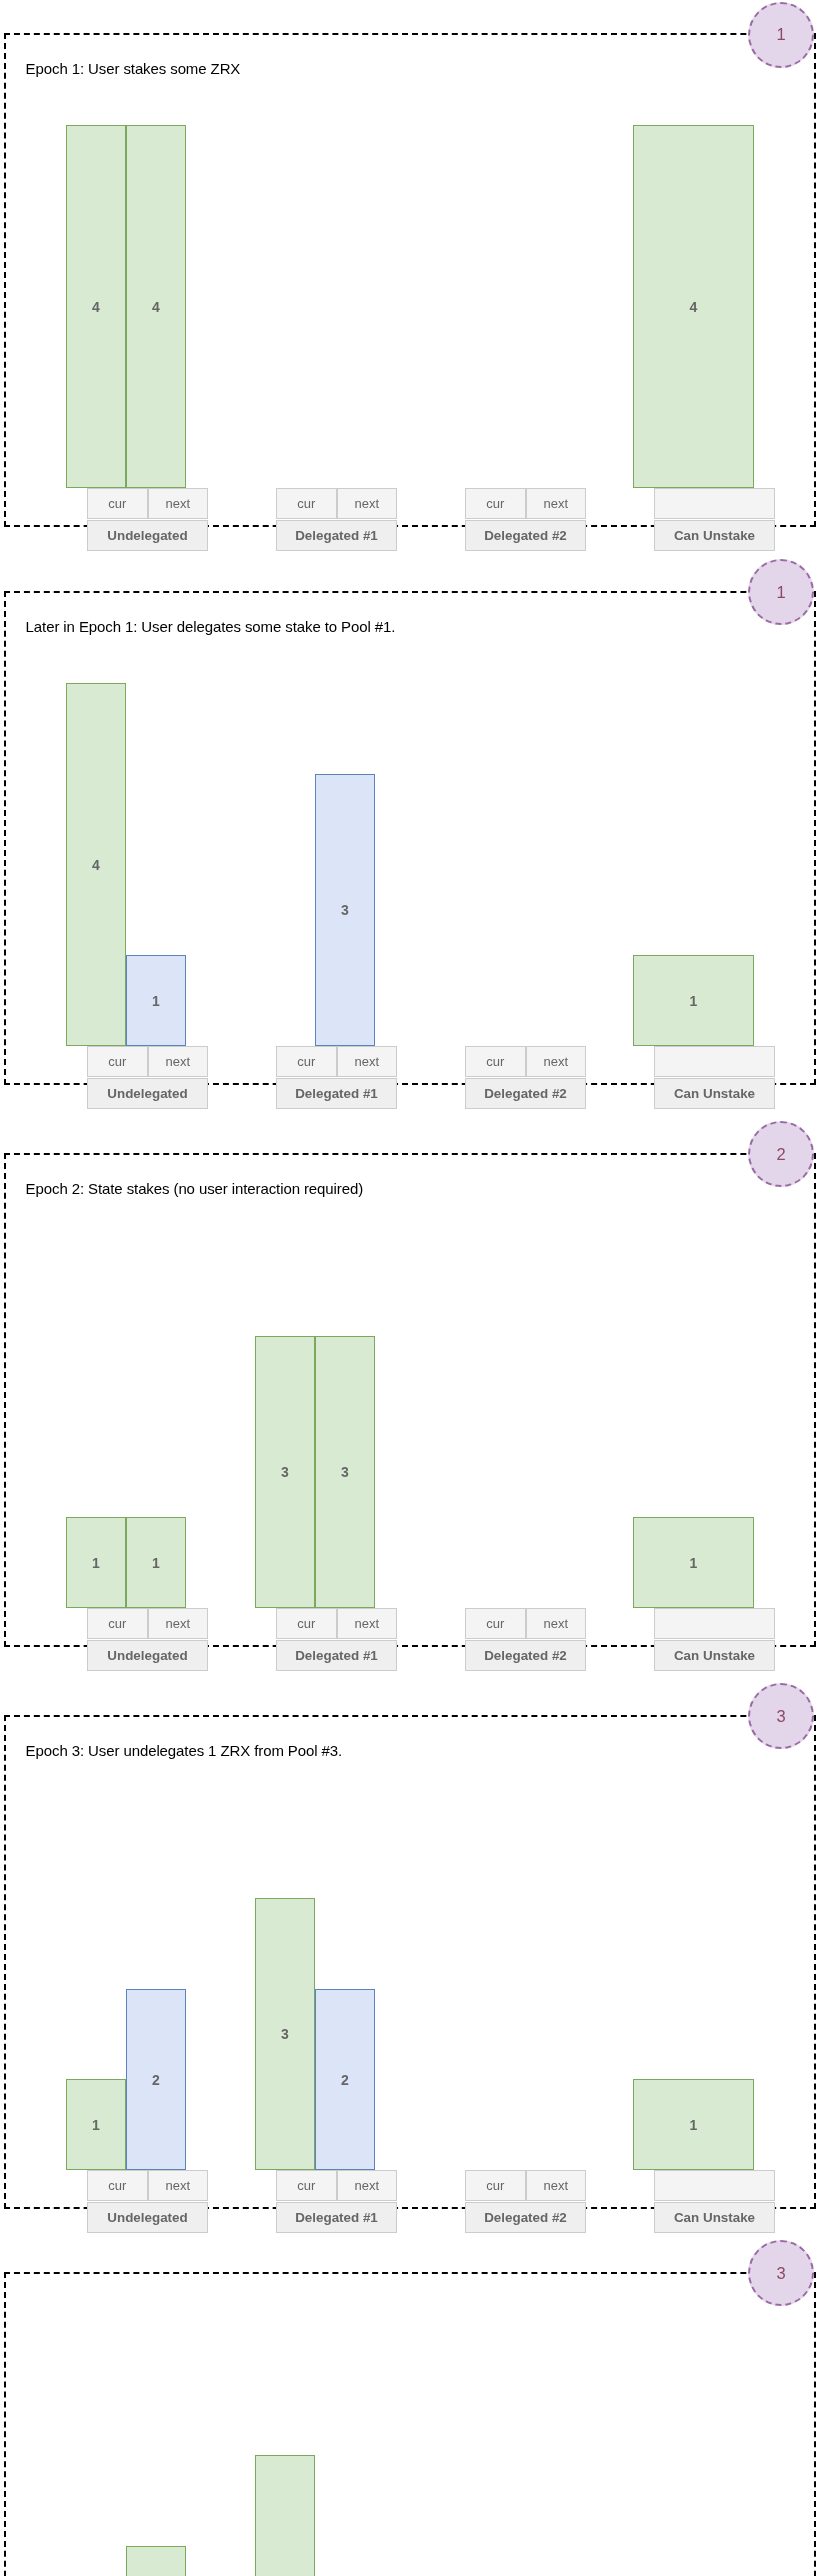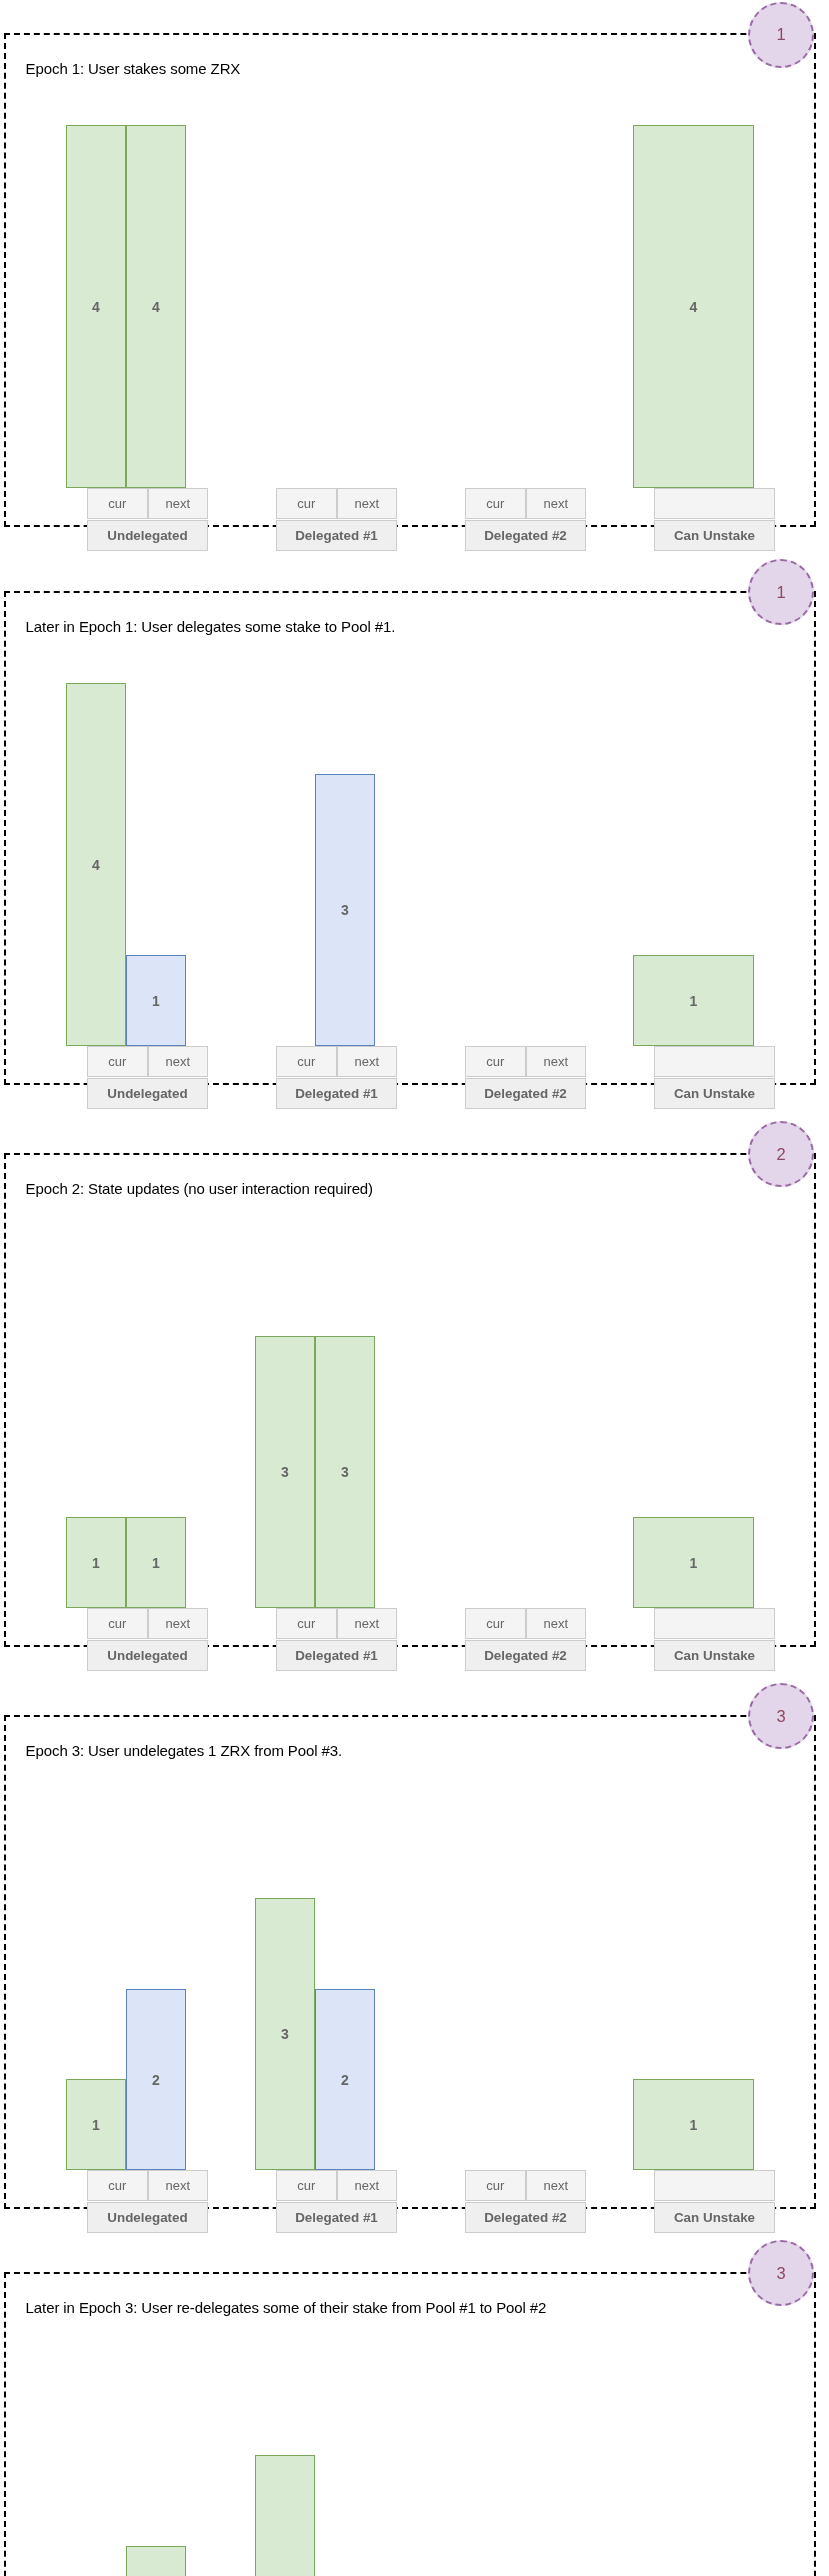--- a/index.html
+++ b/index.html
@@ -229,21 +229,21 @@
         <div class="labels">
           <div class="row-cur-next merged">
             <div class="cell"></div>
           </div>
           <div class="row-name">Can Unstake</div>
         </div>
       </div>
     </div>
     <div class="epoch-badge" style="left: 748px; top: 559px;">1</div>
     <div class="panel" style="top: 1153px; height: 494px;">
-      <div class="panel-title">Epoch 2: State updates (no user interaction required)</div>
+      <div class="panel-title">Epoch 2: State stakes (no user interaction required)</div>
       <div class="group" style="left: 60px; top: 82px;">
         <div class="bars">
           <div class="bar cur green" style="height: 91px;">
             <span>1</span>
           </div>
           <div class="bar next green" style="height: 91px;">
             <span>1</span>
           </div>
         </div>
         <div class="labels">
@@ -351,21 +351,20 @@
         <div class="labels">
           <div class="row-cur-next merged">
             <div class="cell"></div>
           </div>
           <div class="row-name">Can Unstake</div>
         </div>
       </div>
     </div>
     <div class="epoch-badge" style="left: 748px; top: 1683px;">3</div>
     <div class="panel" style="top: 2272px; height: 494px;">
-      <div class="panel-title">Later in Epoch 3: User re-delegates some of their stake from Pool #1 to Pool #2</div>
       <div class="group" style="left: 60px; top: 82px;">
         <div class="bars">
           <div class="bar next green" style="height: 181px;"></div>
         </div>
       </div>
       <div class="group" style="left: 249px; top: 82px;">
         <div class="bars">
           <div class="bar cur green" style="height: 272px;"></div>
         </div>
       </div>

